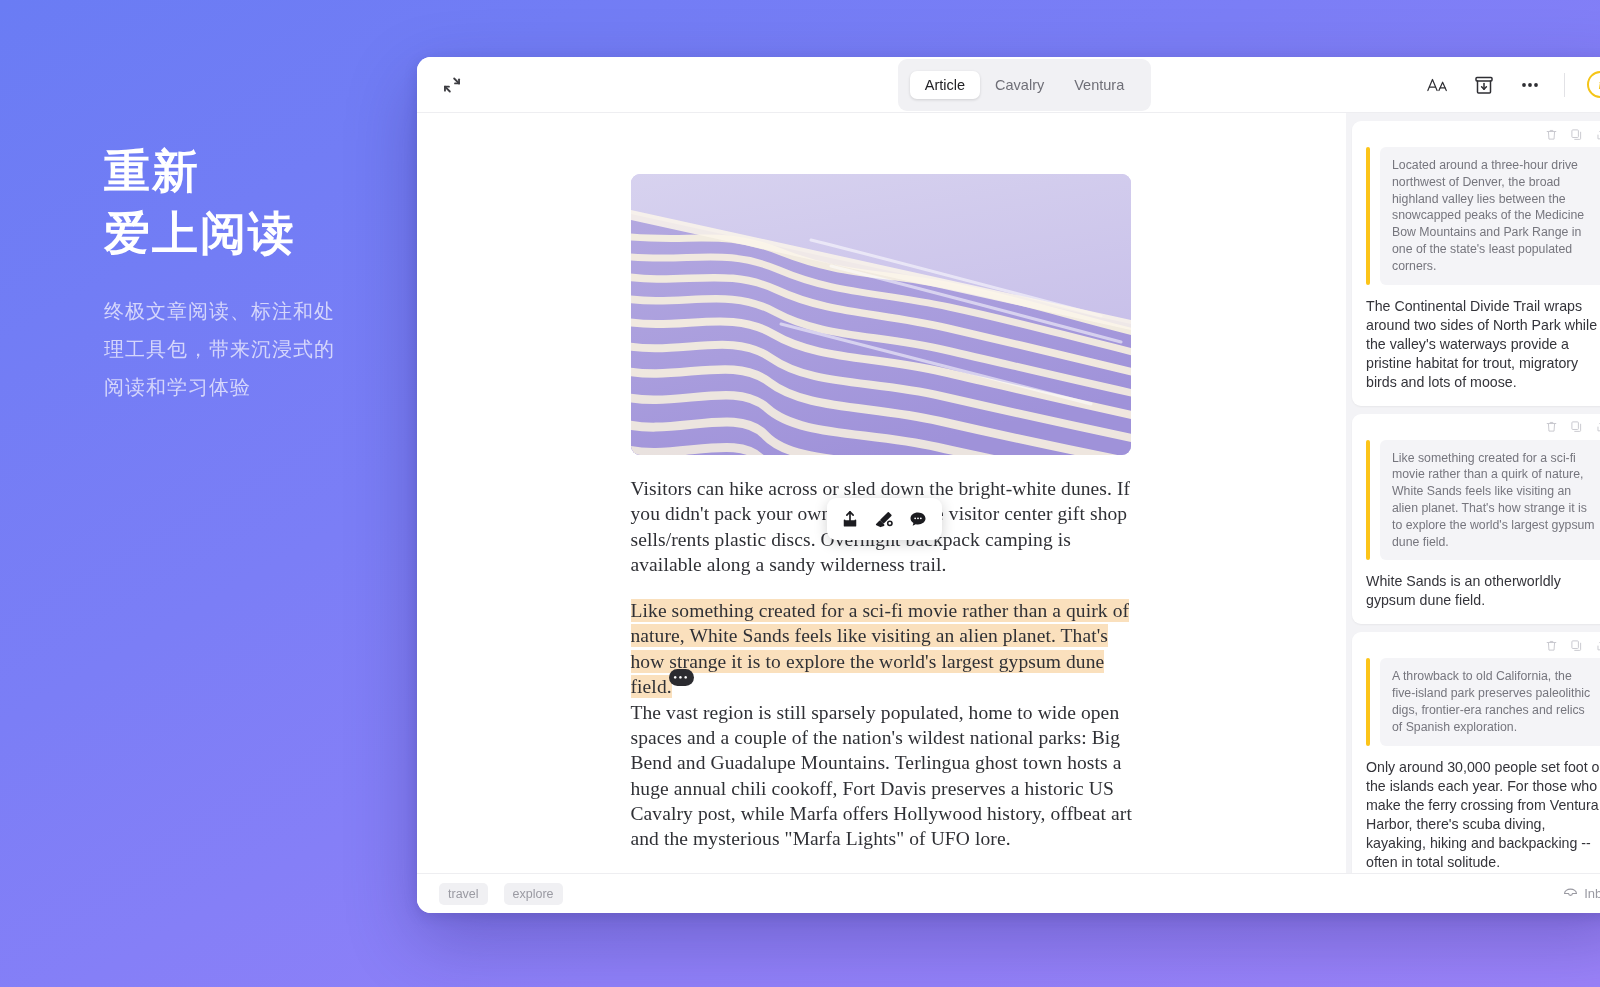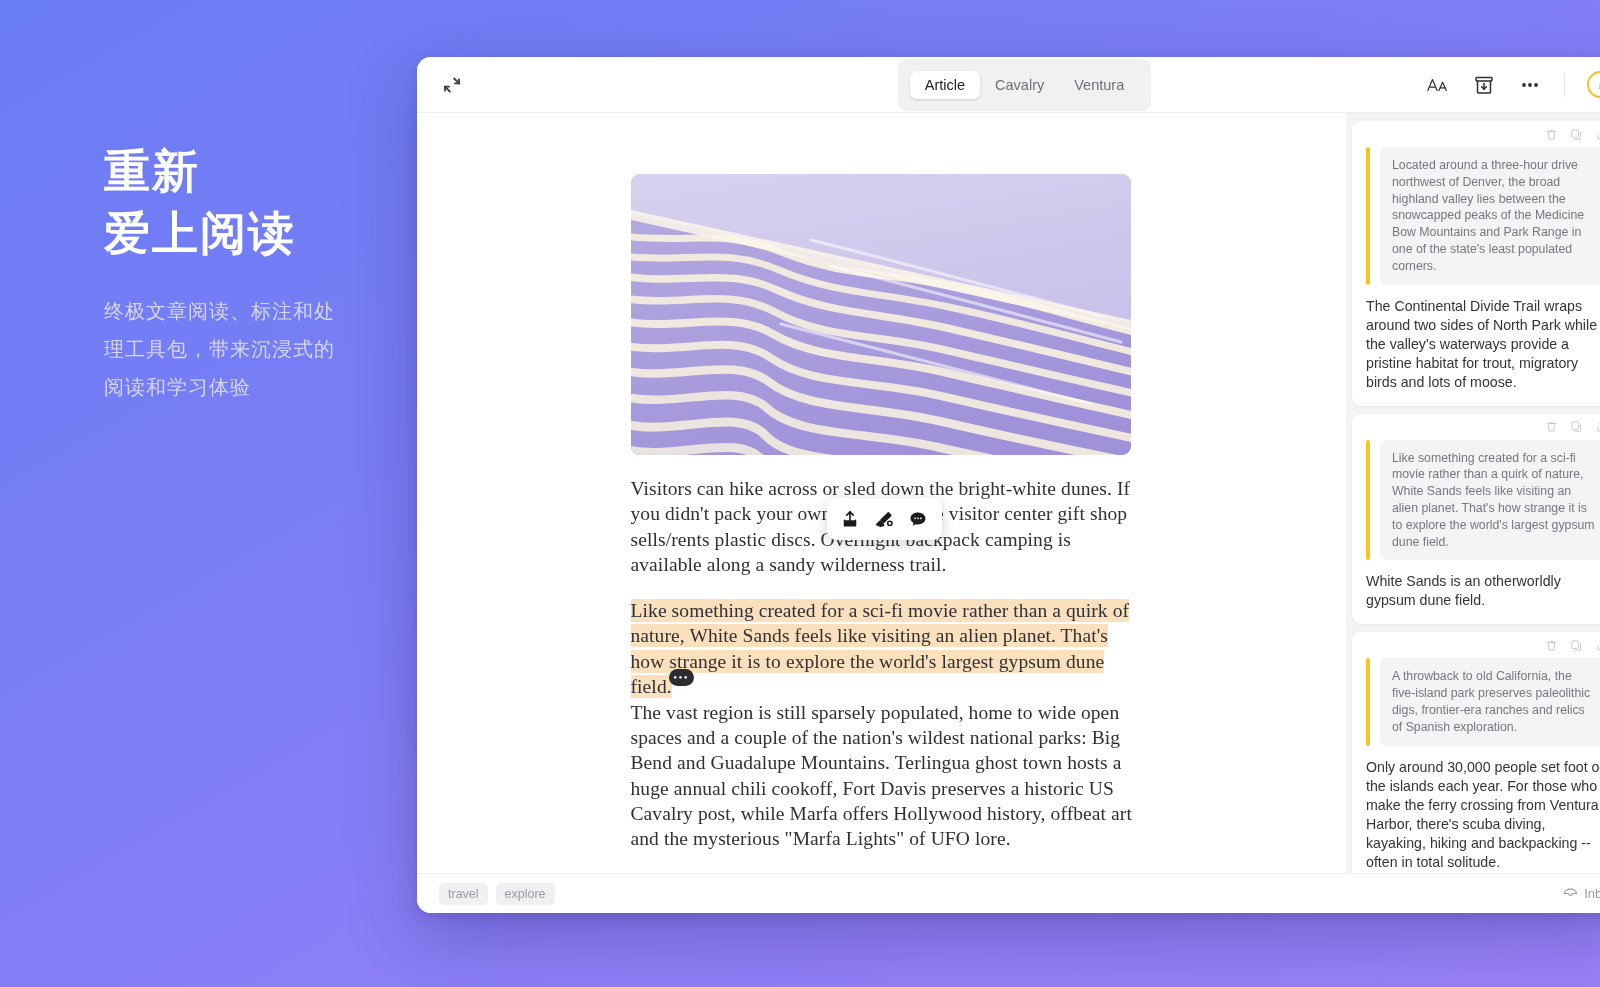--- a/index.html
+++ b/index.html
@@ -115,21 +115,21 @@
     padding:12px 14px 0 14px; font-size:14.2px; line-height:19px; color:#34343a;
   }
 
   
   .bottombar {
     height:40px; flex:0 0 40px; display:flex; align-items:center;
     padding:0 16px 0 22px; border-top:1px solid #eeeef1; background:#fff;
   }
   .tag {
     background:#f0f0f3; color:#9a9aa2; font-size:12.5px;
-    padding:4px 9px; border-radius:5px; margin-right:8px; cursor:pointer;
+    padding:4px 9px; border-radius:5px; margin-right:16px; cursor:pointer;
   }
   .inbox {
     margin-left:auto; display:flex; align-items:center; gap:6px;
     color:#9a9aa2; font-size:13px; cursor:pointer;
   }
   .inbox svg { width:15px; height:15px; display:block; }
 </style>
 </head>
 <body>
 

